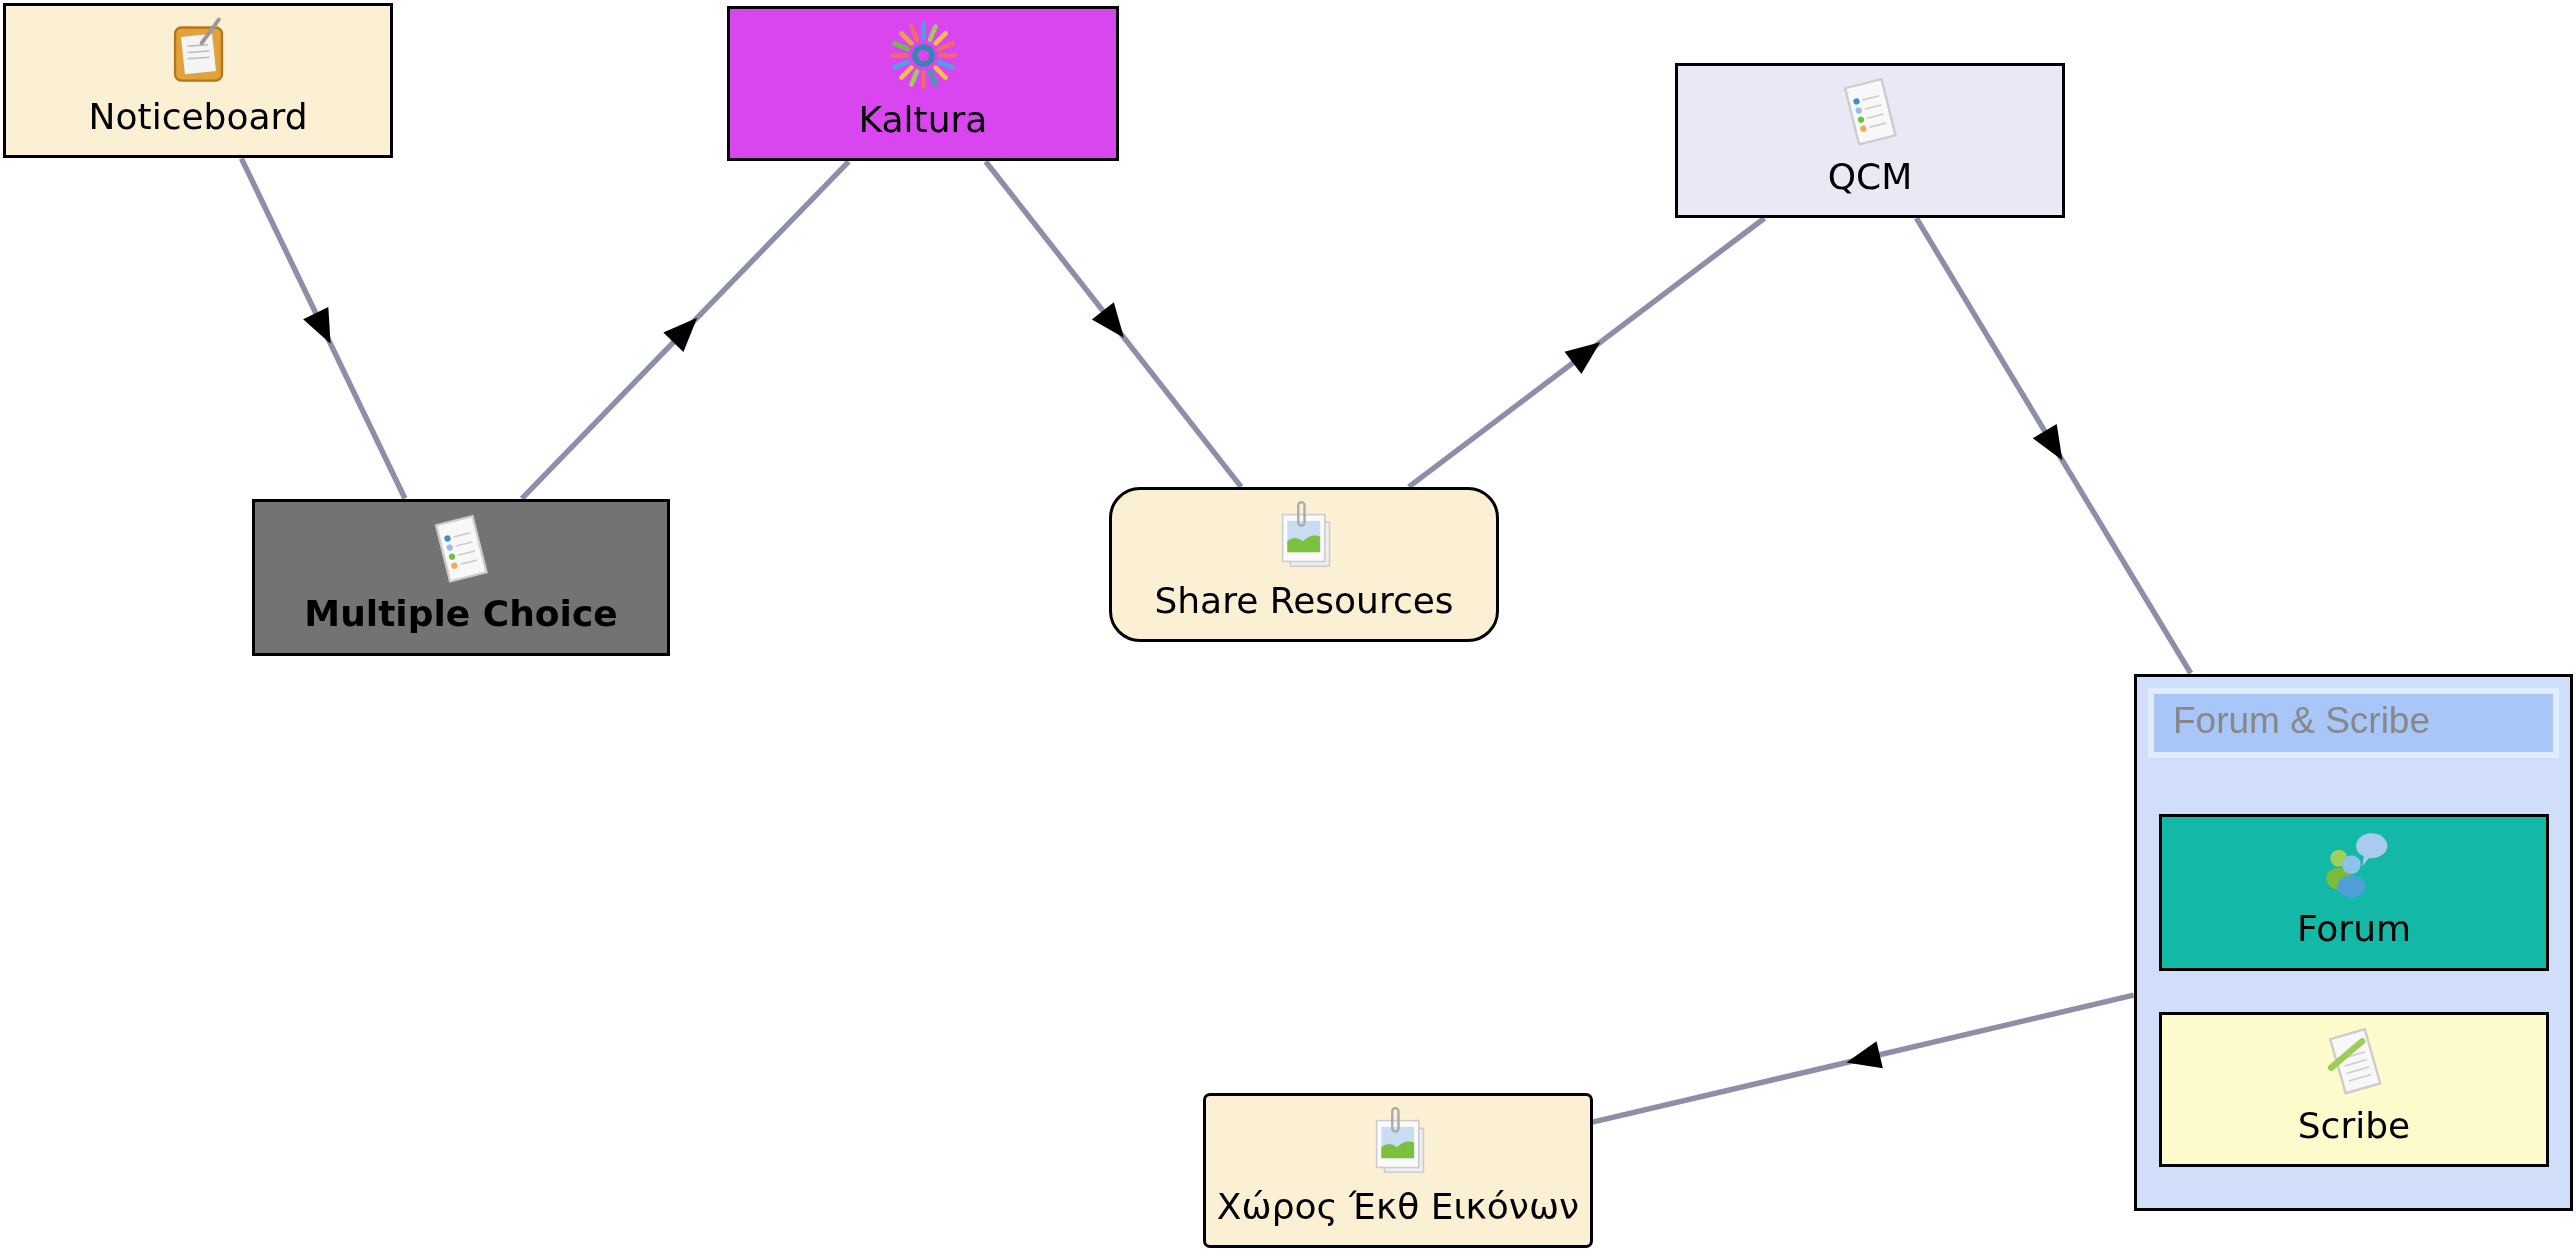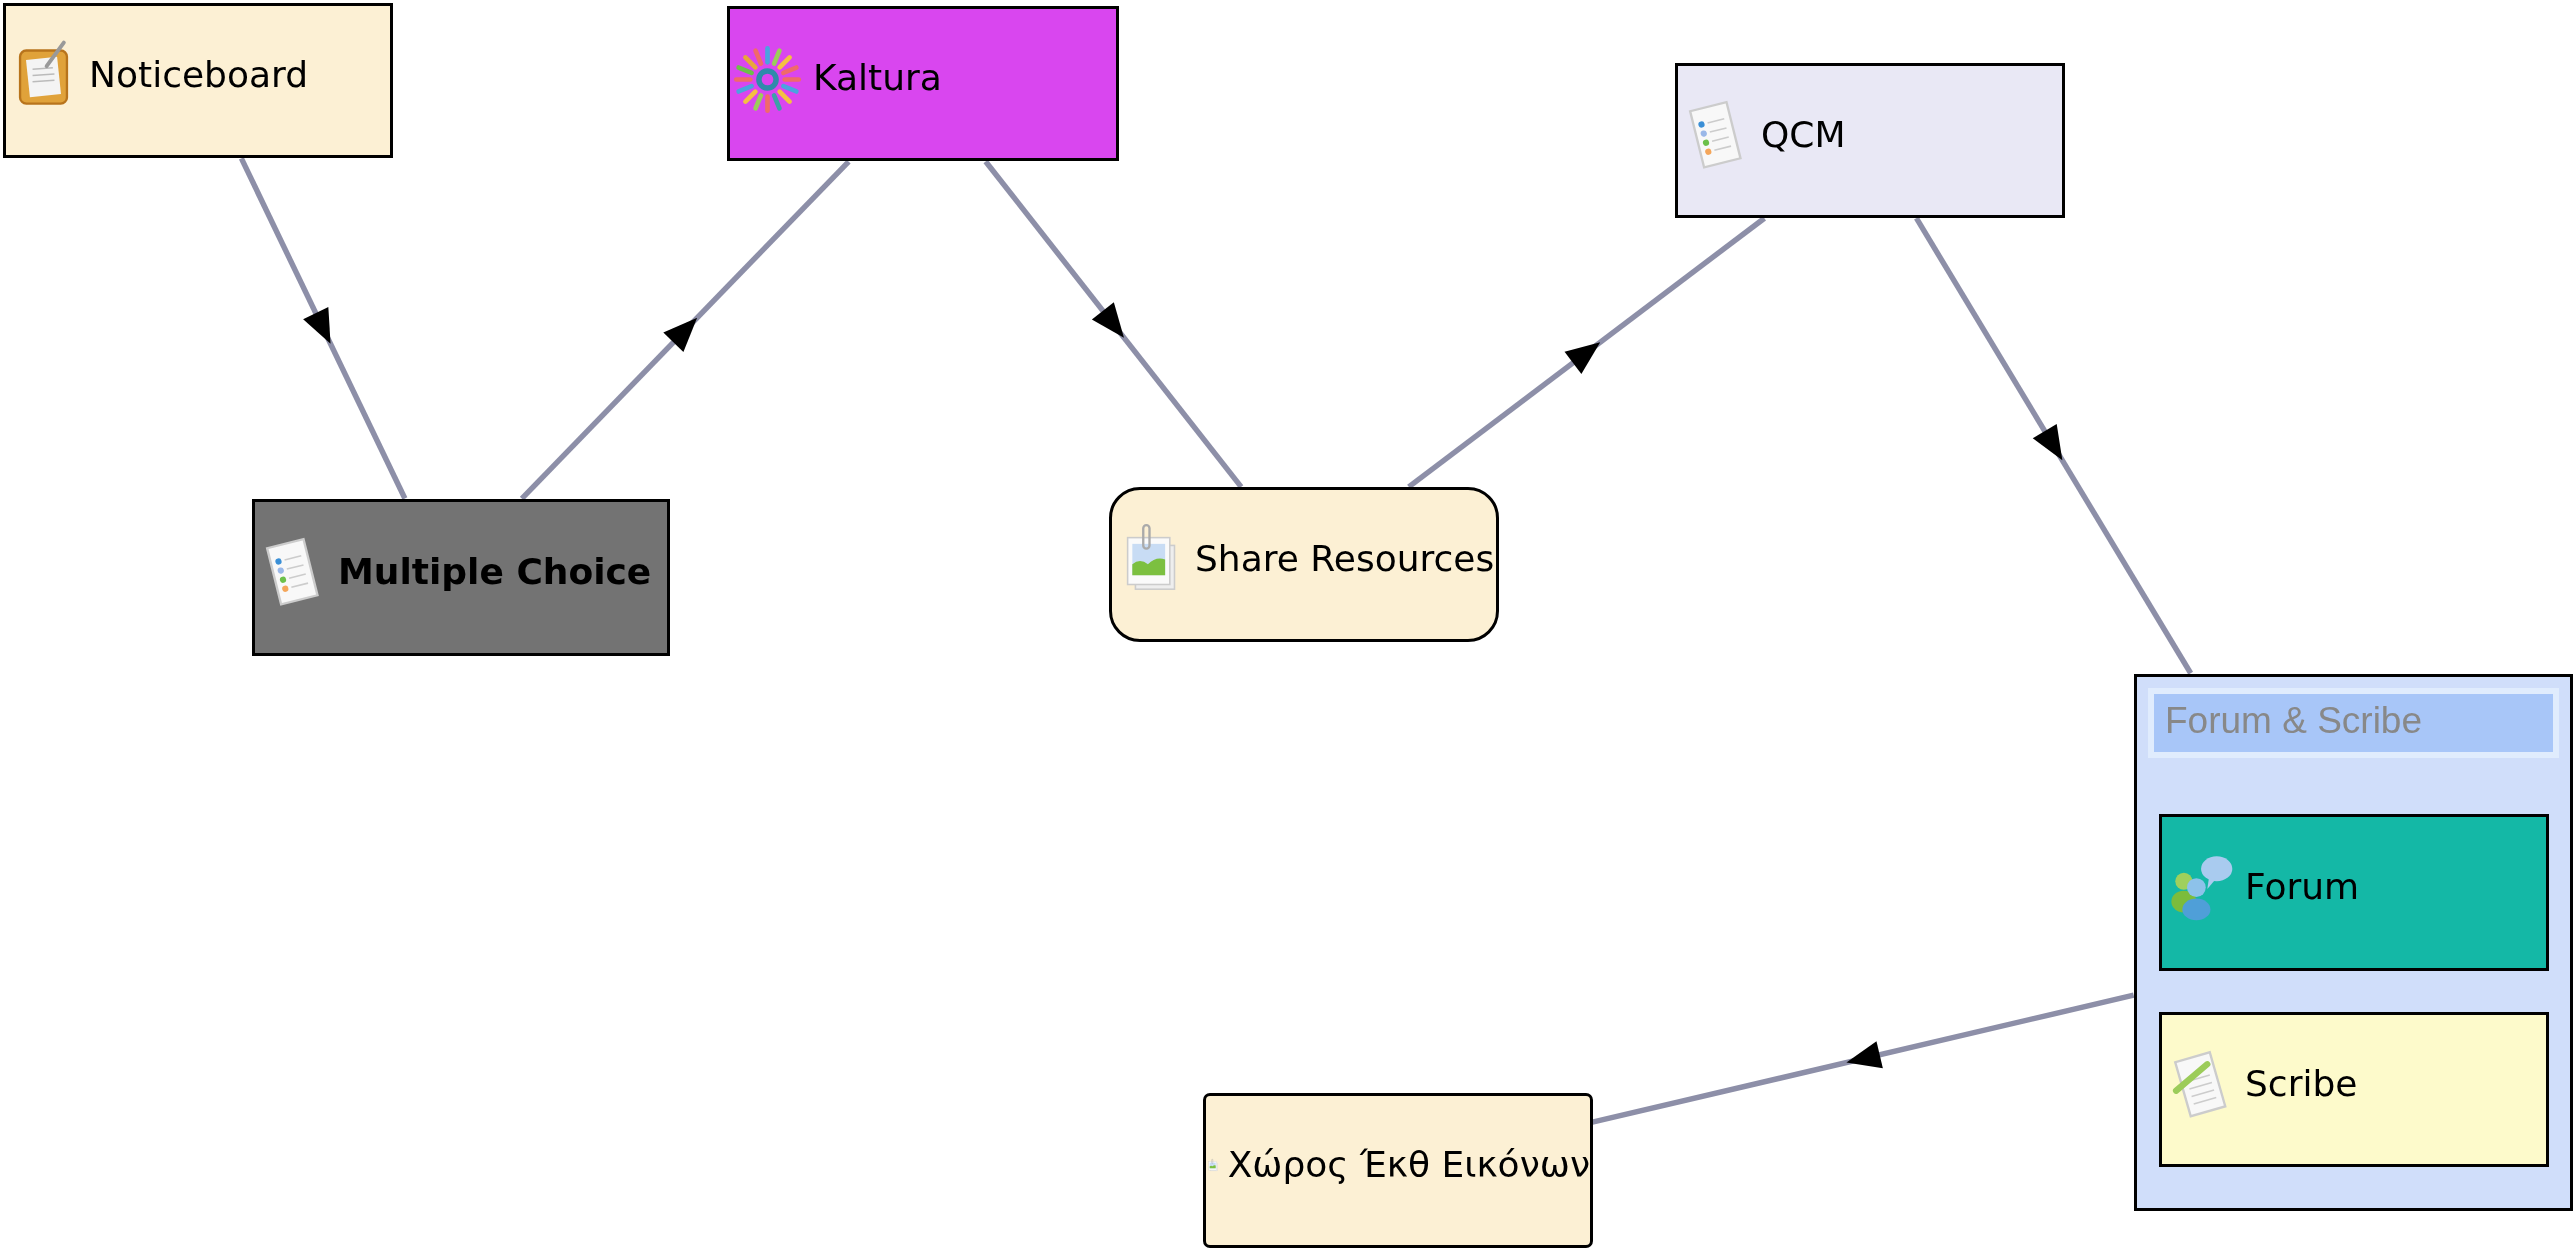--- a/index.html
+++ b/index.html
@@ -1,28 +1,28 @@
 <!DOCTYPE html>
 <html style="font-size:12.4px"><head>
 <meta charset="utf-8">
 <style>
   html, body { margin: 0; padding: 0; background: #ffffff; }
   body { width: 2576px; height: 1258px; position: relative; overflow: hidden;
          font-family: "DejaVu Sans", sans-serif; }
   #edges { position: absolute; left: 0; top: 0; width: 2576px; height: 1258px; z-index: 1; }
   .node { position: absolute; box-sizing: border-box; border: 3.9px solid #000;
-          display: flex; flex-direction: row; align-items: center; justify-content: flex-start;
-          z-index: 2; cursor: pointer; gap: 8px; }
+          display: flex; flex-direction: column; align-items: center; justify-content: center;
+          z-index: 2; cursor: pointer; }
   .node .label { font-size: 36px; color: #000; margin-bottom: 11px; line-height: 1; white-space: nowrap; }
   .node .icon { width: 75px; height: 75px; margin-bottom: 9.3px; }
   .group { position: absolute; box-sizing: border-box; border: 3.9px solid #000; background: #d0defa; z-index: 2; }
   .group .gtitle { position: absolute; left: 11px; right: 11px; top: 11px; height: 70px;
                    box-sizing: border-box; border: 6.2px solid #e0ecfd; background: #a8c6f8;
                    font-family: "Liberation Sans", sans-serif; font-size: 37px; color: #888;
-                   padding-left: 11px; line-height: 54px; cursor: text; }
+                   padding-left: 19px; line-height: 54px; cursor: text; }
 </style>
 </head>
 <body>
 
 <svg id="edges" xmlns="http://www.w3.org/2000/svg" viewBox="0 0 3316 1620" width="2576" height="1258">
     <line x1="310.21999999999997" y1="204" x2="520.78" y2="642" stroke="#8d8fa8" stroke-width="7"></line>
     <polygon points="425.03185529966953,442.82785249456333 389.7453562956877,410.9709382051663 422.1909331049732,395.37335680570703" fill="#000000"></polygon>
     <line x1="671.38" y1="642" x2="1092.24" y2="208" stroke="#8d8fa8" stroke-width="7"></line>
     <polygon points="897.125424360199,409.2064007690767 879.4166113741927,453.3244009801771 853.5725399054091,428.2627974816695" fill="#000000"></polygon>
     <line x1="1268.64" y1="208" x2="1597.68" y2="627" stroke="#8d8fa8" stroke-width="7"></line>

